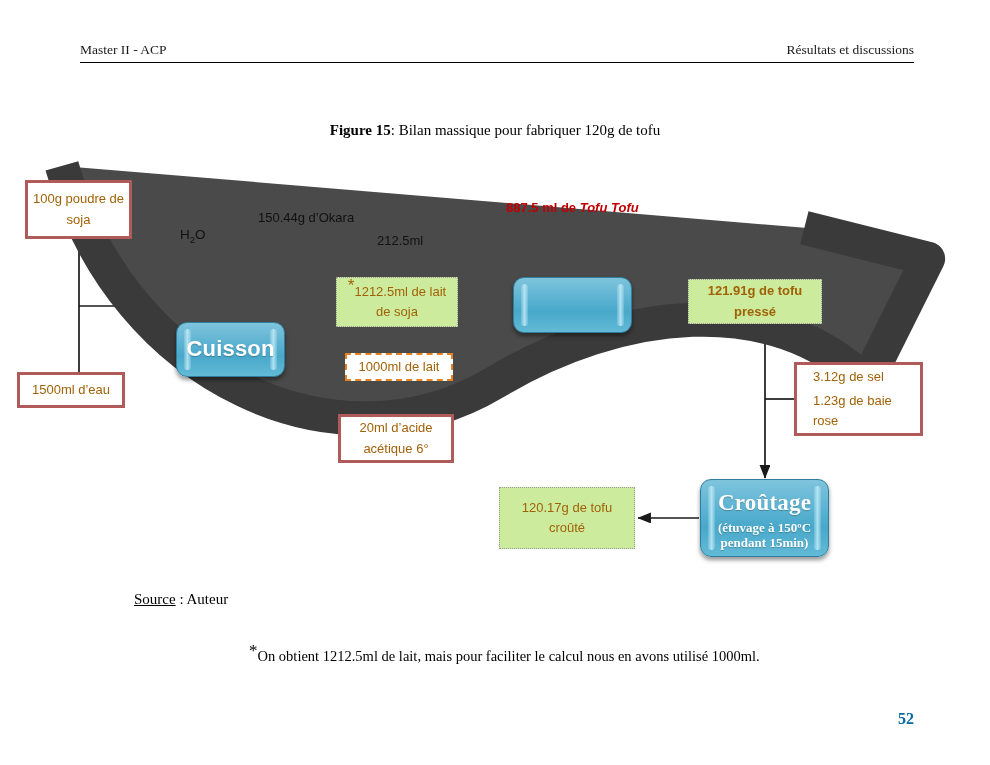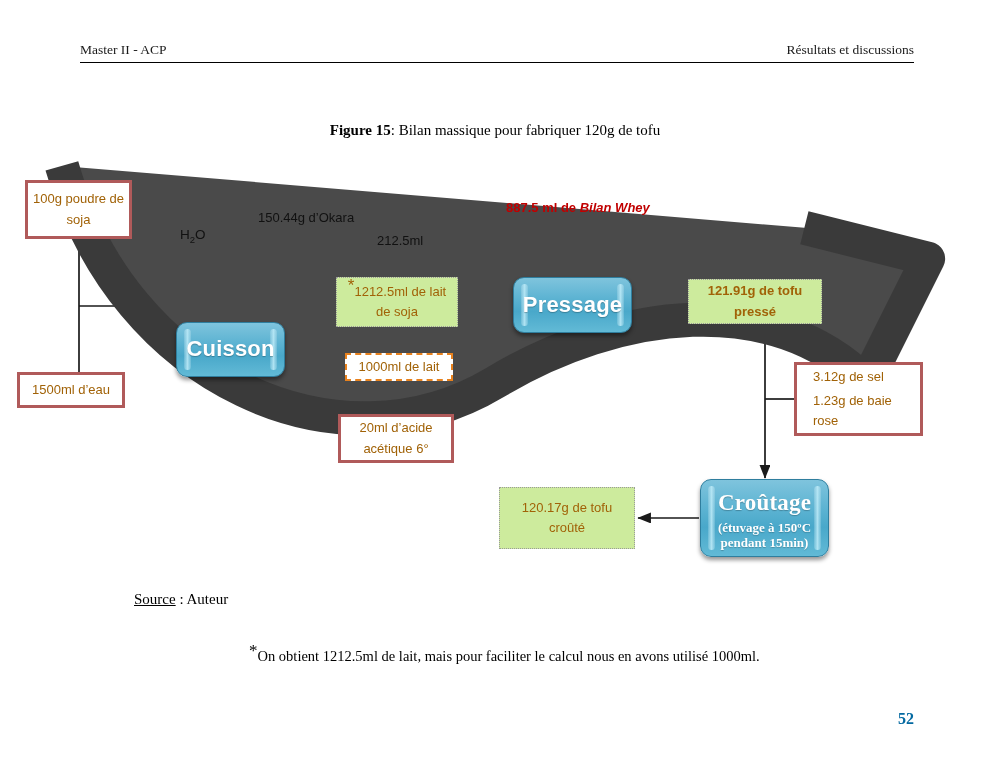--- a/index.html
+++ b/index.html
@@ -297,21 +297,20 @@
 
   <div class="node blue-box" style="left:176px; top:278px; width:109px; height:55px;margin-top:44px;">
     <span class="gloss-l"></span>
     <span class="gloss-r"></span>
     <span class="blue-label">Cuisson</span>
   </div>
 
   <div class="node blue-box" style="left:513px; top:277px; width:119px; height:56px;">
     <span class="gloss-l"></span>
     <span class="gloss-r"></span>
-    <span class="blue-label">Pressage</span>
   </div>
 
   <div class="node blue-box serif-box" style="left:700px; top:479px; width:129px; height:78px;">
     <span class="gloss-l"></span>
     <span class="gloss-r"></span>
     <span class="blue-label">Croûtage</span>
     <span class="blue-sub">(étuvage à 150ºC</span>
     <span class="blue-sub">pendant 15min)</span>
   </div>
 
@@ -336,21 +335,21 @@
 
   <div class="flow-label chem" style="left:180px; top:227px;">
     <span>H</span><sub>2</sub><span>O</span>
   </div>
 
   <div class="flow-label" style="left:258px; top:210px;">150.44g d’Okara</div>
 
   <div class="flow-label" style="left:377px; top:233px;">212.5ml</div>
 
   <div class="flow-label red-label" style="left:506px; top:200px;">
-    <span>887.5 ml de </span><span class="ital">Bilan Whey</span>
+    <span>887.5 ml de </span><span class="ital">Tofu Tofu</span>
   </div>
 </div>
 
 <div id="source-line">
   <span class="src-word">Source</span><span> : Auteur</span>
 </div>
 
 <div id="footnote">
   <span class="sup-star">*</span><span>On obtient 1212.5ml de lait, mais pour faciliter le calcul nous en avons utilisé 1000ml.</span>
 </div>

